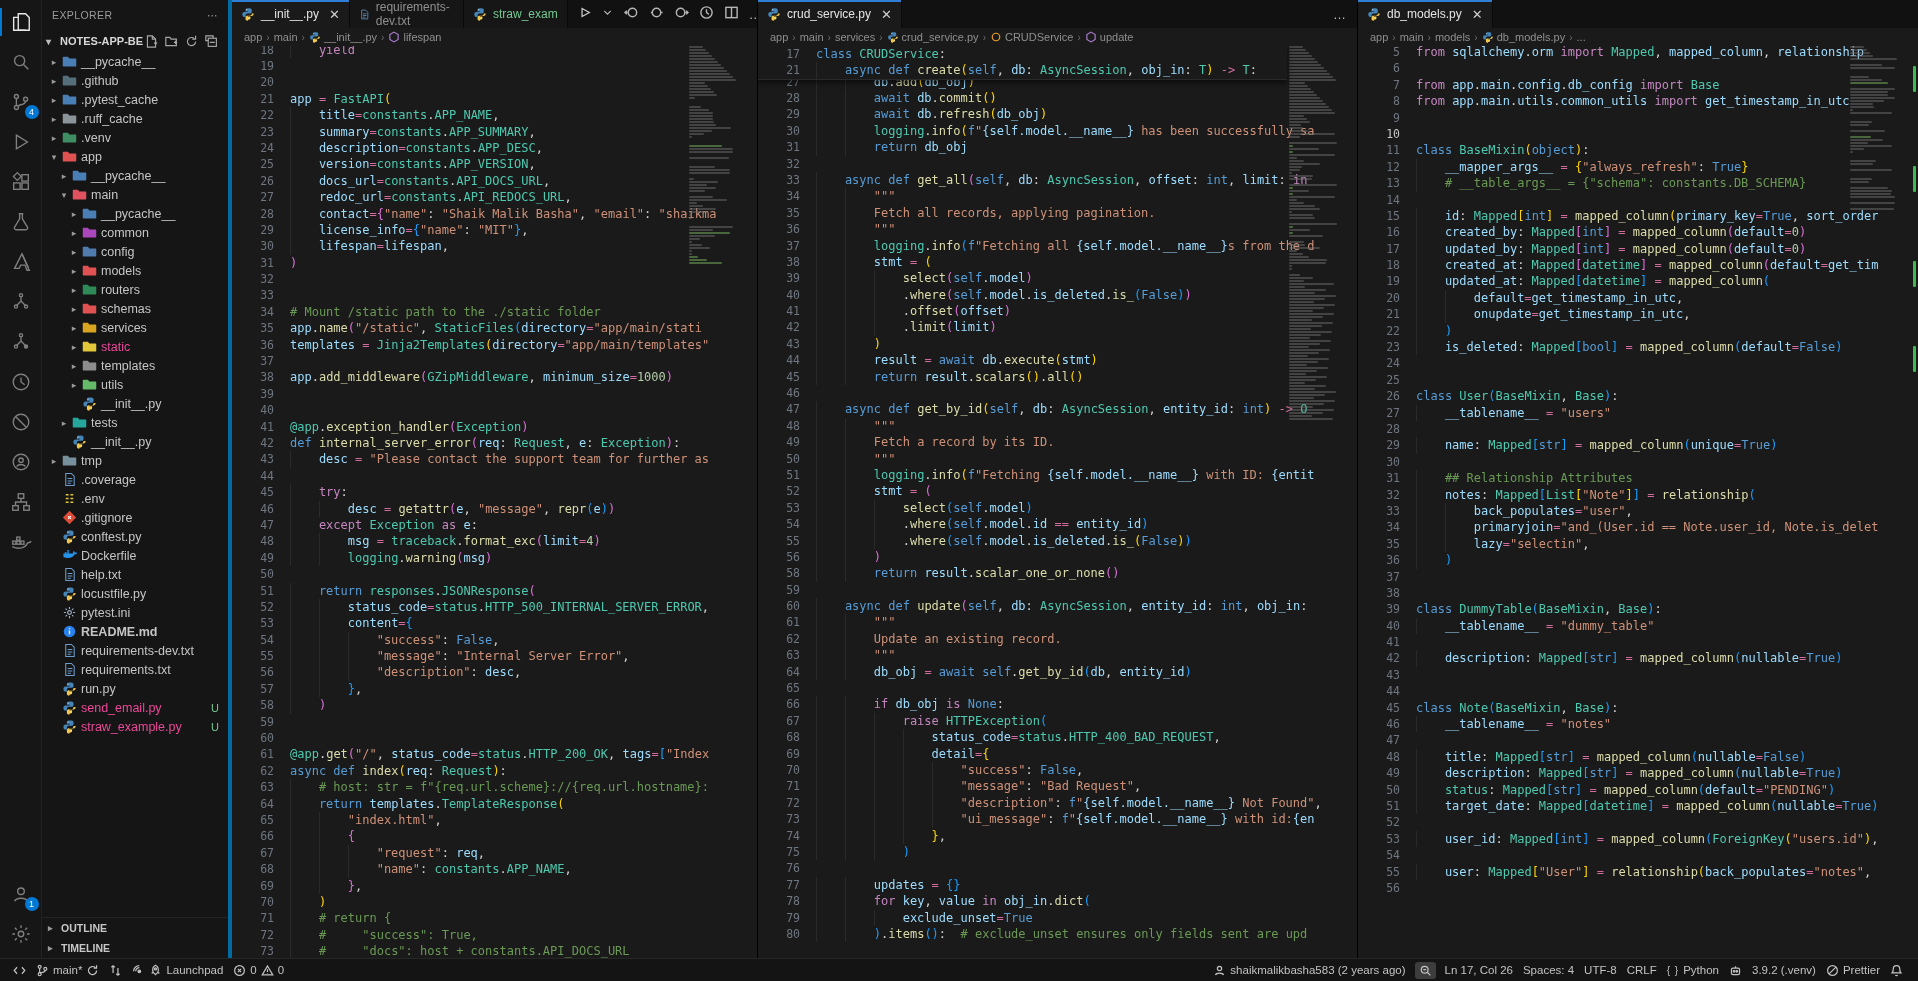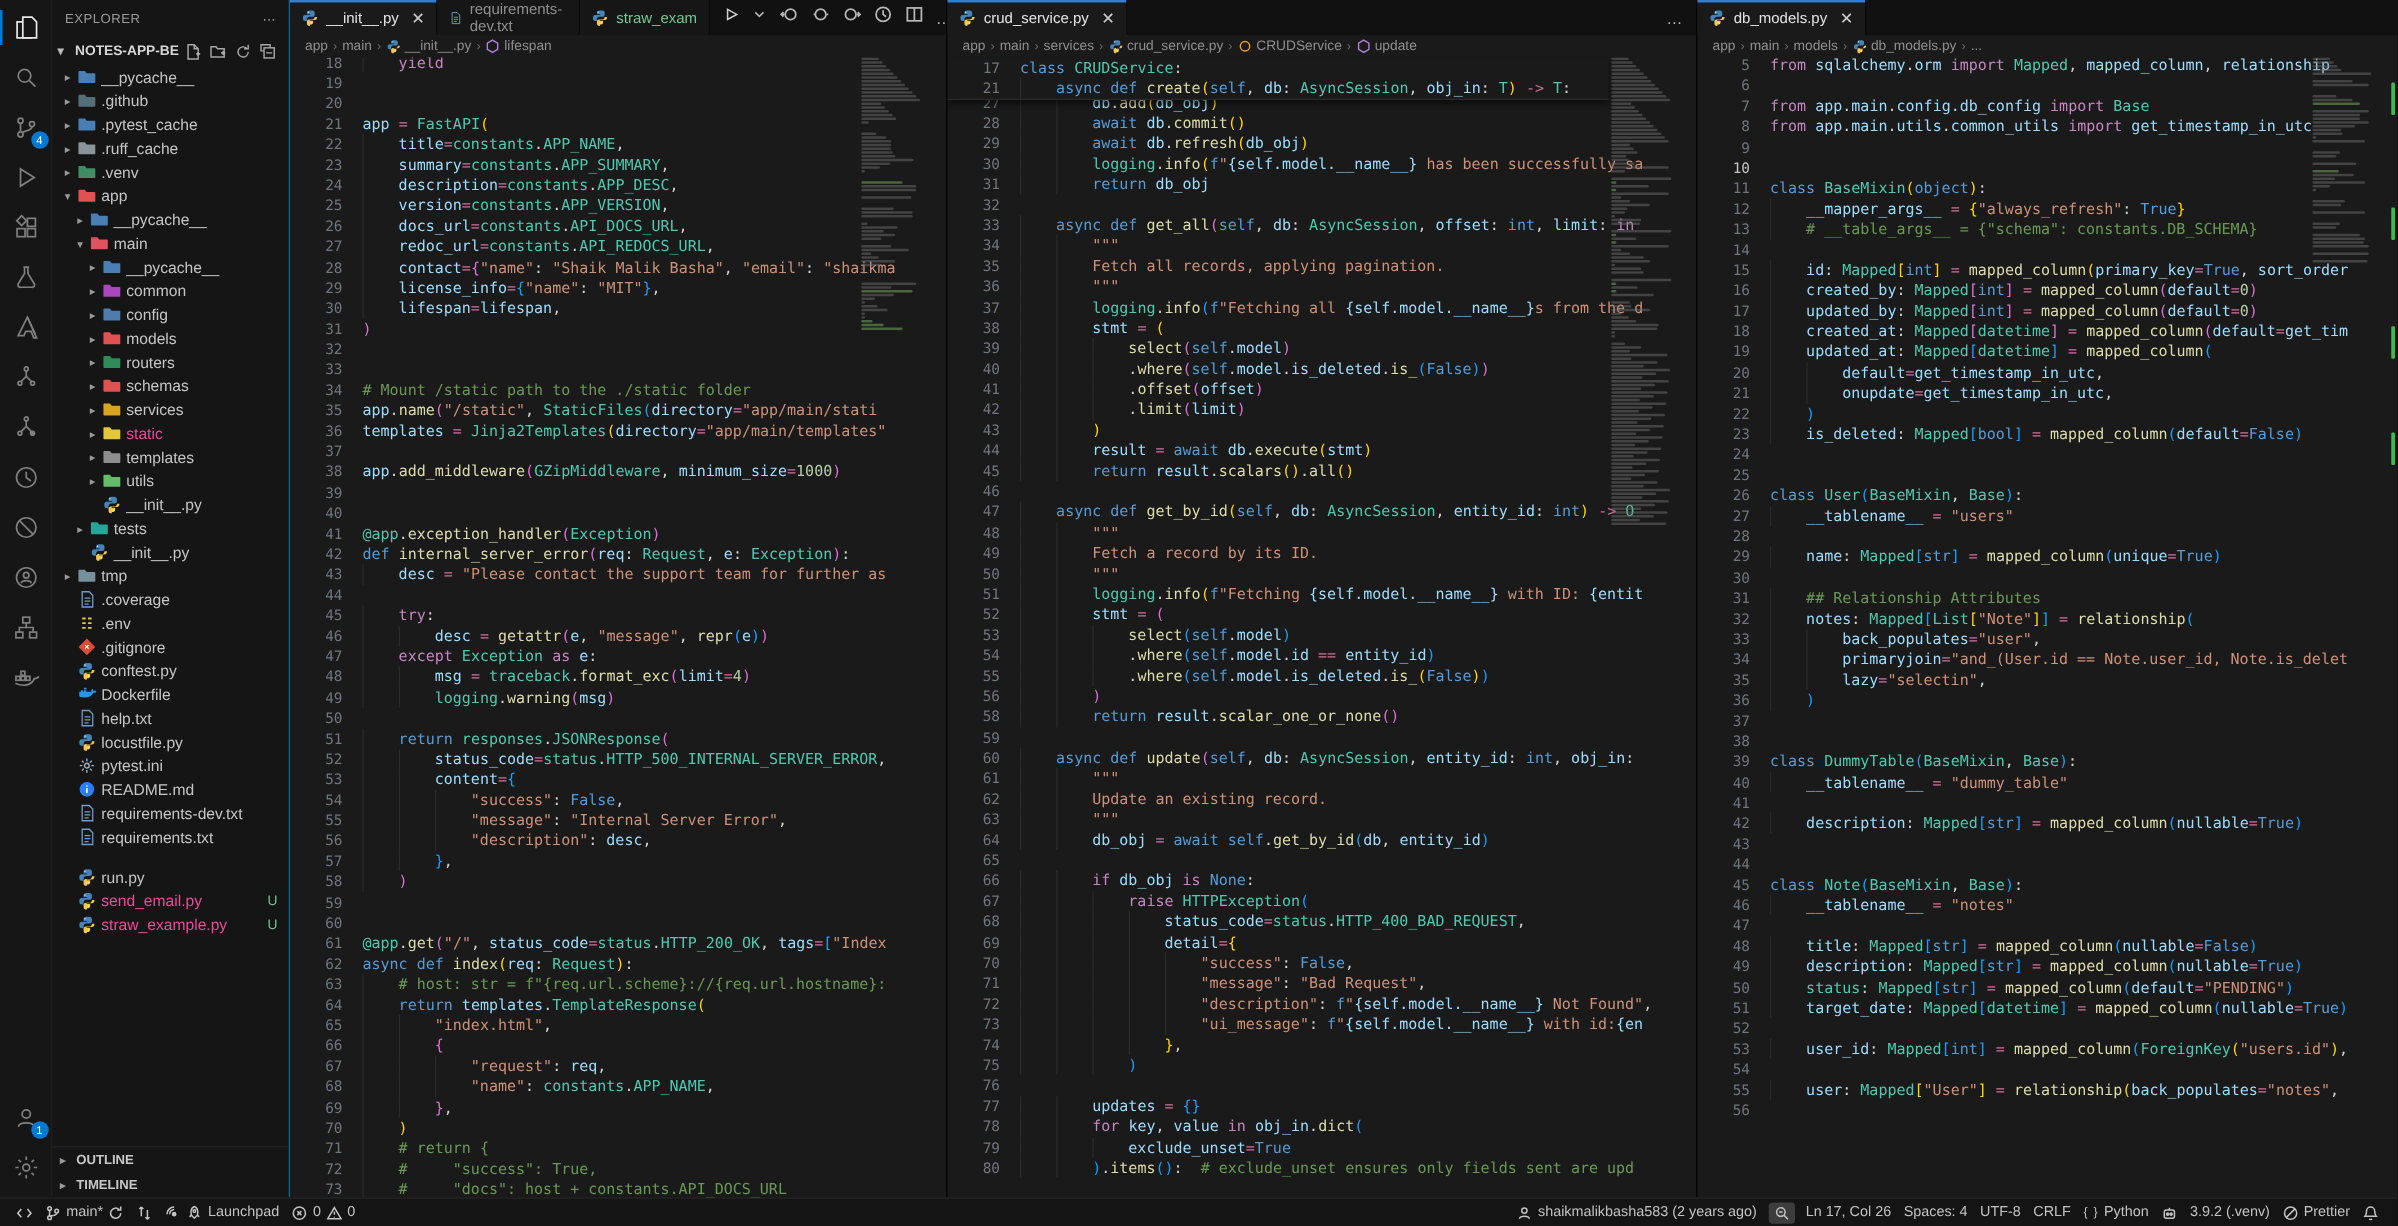--- a/index.html
+++ b/index.html
@@ -10,21 +10,21 @@
   
   #activitybar{width:42px;background:#161616;border-right:1px solid #222;display:flex;flex-direction:column;align-items:center;padding-top:2px;}
   .act-item{width:42px;height:40px;display:flex;align-items:center;justify-content:center;color:#7f7f7f;position:relative;cursor:pointer;}
   .act-item.active{color:#e7e7e7;}
   .act-item.active::before{content:"";position:absolute;left:0;top:6px;bottom:6px;width:2px;background:#0078d4;}
   .act-item svg{width:22px;height:22px;stroke:currentColor;fill:none;stroke-width:1.5;}
   .act-badge{position:absolute;right:3px;bottom:3px;background:#0078d4;color:#fff;font-size:9px;min-width:14px;height:14px;border-radius:7px;display:flex;align-items:center;justify-content:center;}
   #act-bottom{margin-top:auto;padding-bottom:4px;display:flex;flex-direction:column;}
 
   
-  #sidebar{width:190px;background:#151515;border-right:1px solid #0369a1;display:flex;flex-direction:column;font-size:12px;color:#bdbdbd;}
+  #sidebar{width:190px;background:#151515;border-right:4px solid #0369a1;display:flex;flex-direction:column;font-size:12px;color:#bdbdbd;}
   .sb-header{height:30px;display:flex;align-items:center;padding:0 10px;font-size:10.5px;letter-spacing:.4px;color:#9a9a9a;}
   .sb-header .more{margin-left:auto;color:#9a9a9a;cursor:pointer;}
   .sb-section{height:22px;display:flex;align-items:center;font-weight:bold;font-size:11px;color:#d7d7d7;padding:0 4px;}
   .sb-section .chev{width:14px;font-size:10px;color:#bbb;}
   .sb-section .acts{margin-left:auto;display:flex;gap:7px;padding-right:6px;color:#a8a8a8;}
   .sb-section .acts svg{width:13px;height:13px;stroke:currentColor;fill:none;stroke-width:1.4;cursor:pointer;}
   #tree{flex:1;overflow:hidden;}
   .trow{height:19px;display:flex;align-items:center;cursor:pointer;white-space:nowrap;}
   .trow .chev{width:12px;text-align:center;font-size:9px;color:#9a9a9a;flex:none;}
   .trow .ticon{width:16px;height:16px;margin:0 4px 0 1px;flex:none;display:flex;align-items:center;justify-content:center;}
@@ -509,21 +509,21 @@
           <div class="trow" style="padding-left: 6px;">
             <span class="chev"></span>
             <span class="ticon">
               <svg viewBox="0 0 16 16" style="width:15px;height:15px">
                 <circle cx="8" cy="8" r="2" stroke="#9db1c5" fill="none" stroke-width="1.2"></circle>
                 <path d="M8 2v2.2M8 11.8V14M2 8h2.2M11.8 8H14M3.8 3.8l1.5 1.5M10.7 10.7l1.5 1.5M12.2 3.8l-1.5 1.5M5.3 10.7l-1.5 1.5" stroke="#9db1c5" stroke-width="1.2"></path>
               </svg>
             </span>
             <span class="lbl">pytest.ini</span>
           </div>
-          <div class="trow" style="padding-left: 6px;">
+          <div class="trow" style="padding-left: 6px; font-weight: bold;">
             <span class="chev"></span>
             <span class="ticon">
               <svg viewBox="0 0 16 16" style="width:15px;height:15px">
                 <circle cx="8" cy="8" r="6.2" fill="#2980ef"></circle>
                 <path d="M8 7v4M8 4.6v.9" stroke="#fff" stroke-width="1.4"></path>
               </svg>
             </span>
             <span class="lbl">README.md</span>
           </div>
           <div class="trow" style="padding-left: 6px;">
@@ -539,21 +539,21 @@
           <div class="trow" style="padding-left: 6px;">
             <span class="chev"></span>
             <span class="ticon">
               <svg viewBox="0 0 16 16" style="width:15px;height:15px">
                 <path d="M4 1.5h6l3 3v10H4z" fill="none" stroke="#6f9ccf" stroke-width="1.1"></path>
                 <path d="M6 7h5M6 9.5h5M6 12h3.5" stroke="#6f9ccf" stroke-width="1.1"></path>
               </svg>
             </span>
             <span class="lbl">requirements.txt</span>
           </div>
-          <div class="trow" style="padding-left: 6px; margin-top: 13px;">
+          <div class="trow" style="padding-left: 6px;">
             <span class="chev"></span>
             <span class="ticon">
               <svg viewBox="0 0 16 16" style="width:15px;height:15px">
                 <path d="M7.8 1.5c-1.9 0-2.6.9-2.6 2v1.6h3v.7H3.6c-1.3 0-2.1 1-2.1 2.7s.8 2.8 2.1 2.8h1.6V9.6c0-1.3 1-2.3 2.3-2.3h2.9c1 0 1.9-.8 1.9-1.9V3.5c0-1.1-.7-2-2.5-2z" fill="#4584b6"></path>
                 <path d="M8.2 14.5c1.9 0 2.6-.9 2.6-2v-1.6h-3v-.7h4.6c1.3 0 2.1-1 2.1-2.7h-2.2v.1c0 1.3-1 2.3-2.3 2.3H7.1c-1 0-1.9.8-1.9 1.9v1.9c0 1.1.7 2 2.5 2z" fill="#f2c94c"></path>
                 <circle cx="6.4" cy="3.2" r=".6" fill="#e8f0f7"></circle>
                 <circle cx="9.6" cy="12.8" r=".6" fill="#fdf3d7"></circle>
               </svg>
             </span>
             <span class="lbl">run.py</span>

